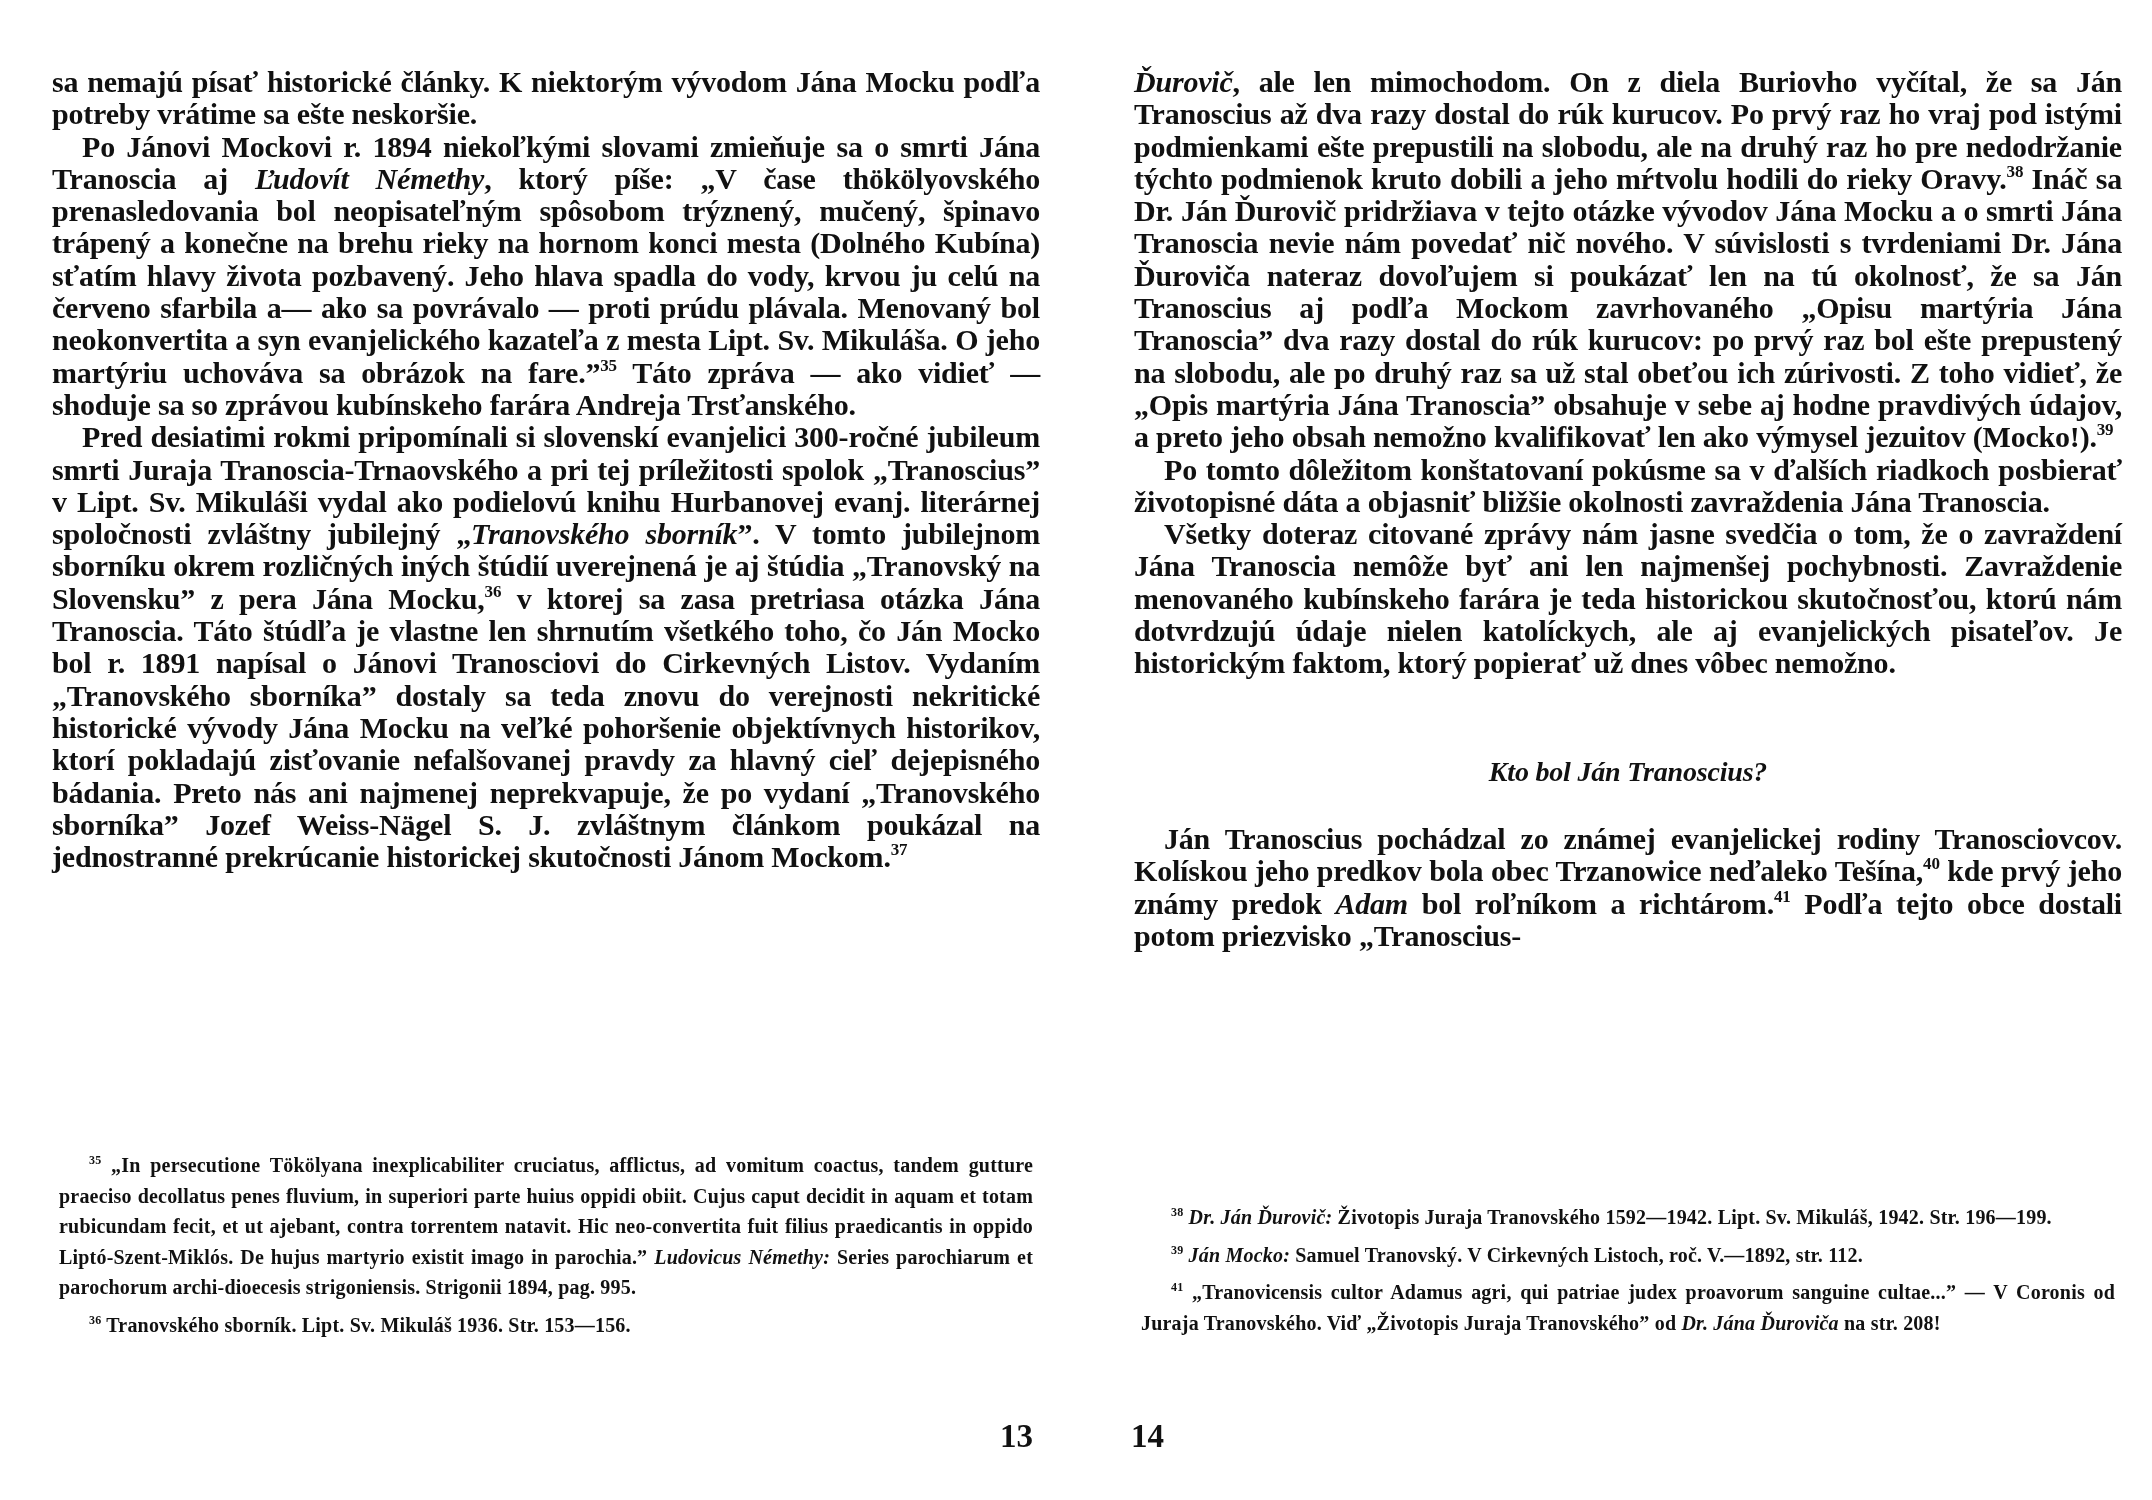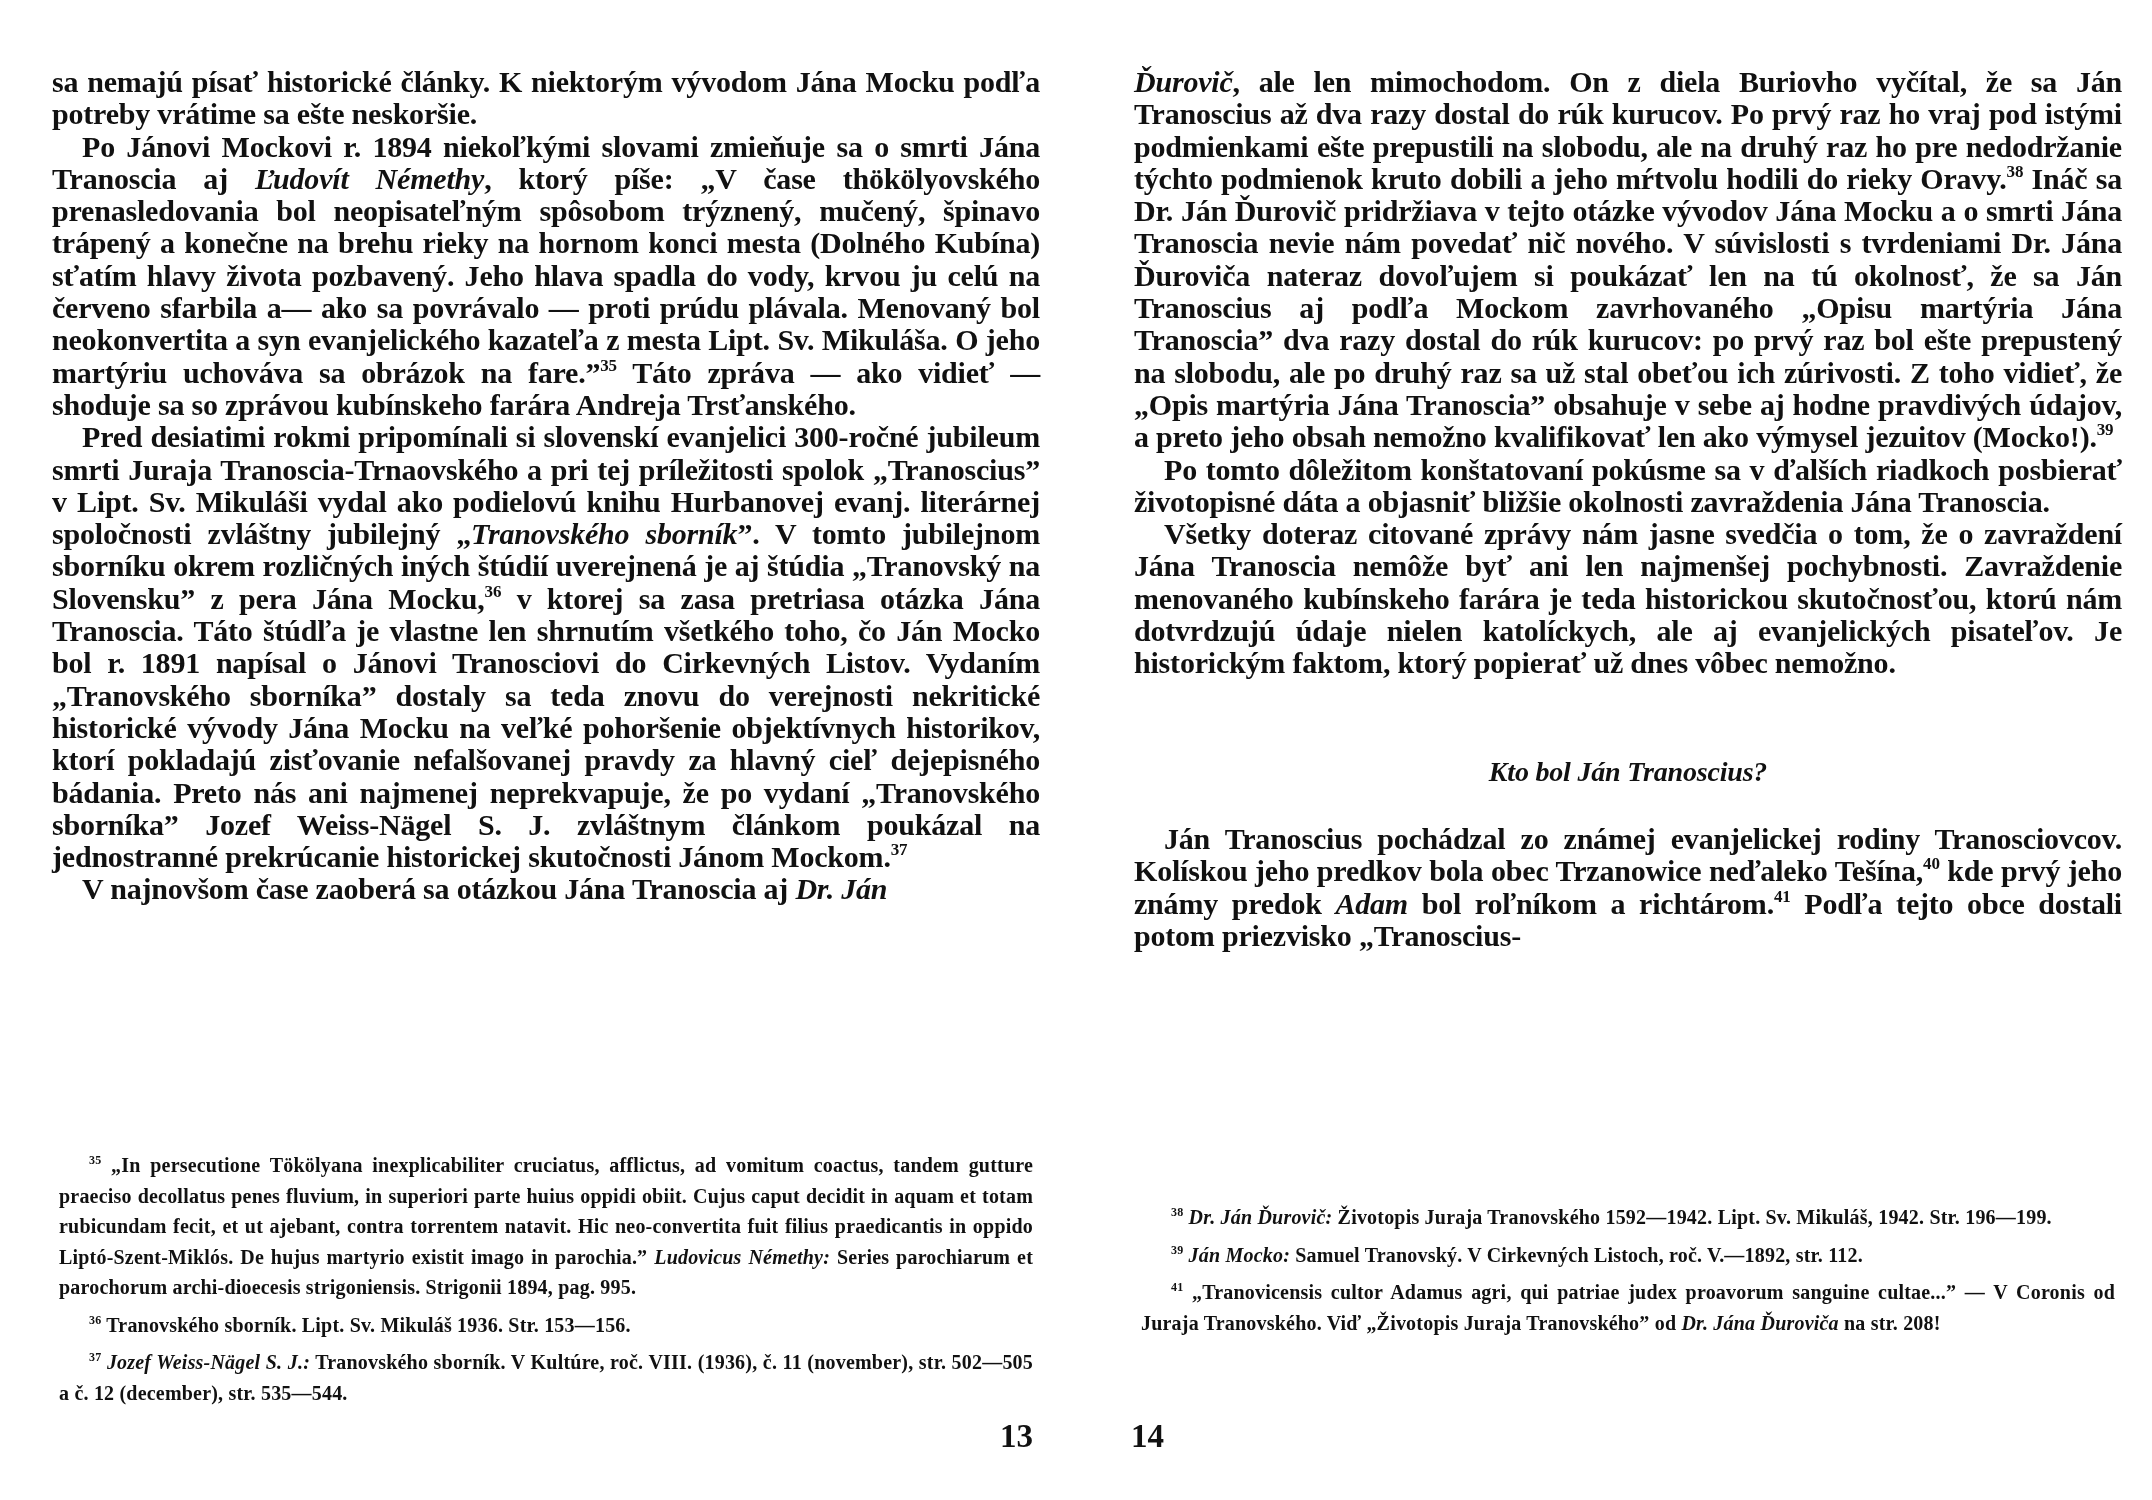--- a/index.html
+++ b/index.html
@@ -40,27 +40,25 @@
   .pagenum.right { left: 1131px; text-align: center; }
   i { font-style: italic; }
 </style>
 </head>
 <body>
 
 <div class="page left body-text">
   <p><span>sa nemajú písať historické články. K niektorým vývodom Jána Mocku podľa potreby vrátime sa ešte neskoršie.</span></p>
   <p class="ind"><span>Po Jánovi Mockovi r. 1894 niekoľkými slovami zmieňuje sa o smrti Jána Tranoscia aj</span> <i>Ľudovít Némethy</i><span>, ktorý píše: „V čase thökölyovského prenasledovania bol neopisateľným spôsobom trýznený, mučený, špinavo trápený a konečne na brehu rieky na hornom konci mesta (Dolného Kubína) sťatím hlavy života pozbavený. Jeho hlava spadla do vody, krvou ju celú na červeno sfarbila a— ako sa povrávalo — proti prúdu plávala. Menovaný bol neokonvertita a syn evanjelického kazateľa z mesta Lipt. Sv. Mikuláša. O jeho martýriu uchováva sa obrázok na fare.”</span><sup>35</sup><span> Táto zpráva — ako vidieť — shoduje sa so zprávou kubínskeho farára Andreja Trsťanského.</span></p>
   <p class="ind"><span>Pred desiatimi rokmi pripomínali si slovenskí evanjelici 300-ročné jubileum smrti Juraja Tranoscia-Trnaovského a pri tej príležitosti spolok „Tranoscius” v Lipt. Sv. Mikuláši vydal ako podielovú knihu Hurbanovej evanj. literárnej spoločnosti zvláštny jubilejný „</span><i>Tranovského sborník</i><span>”. V tomto jubilejnom sborníku okrem rozličných iných štúdií uverejnená je aj štúdia „Tranovský na Slovensku” z pera Jána Mocku,</span><sup>36</sup><span> v ktorej sa zasa pretriasa otázka Jána Tranoscia. Táto štúdľa je vlastne len shrnutím všetkého toho, čo Ján Mocko bol r. 1891 napísal o Jánovi Tranosciovi do Cirkevných Listov. Vydaním „Tranovského sborníka” dostaly sa teda znovu do verejnosti nekritické historické vývody Jána Mocku na veľké pohoršenie objektívnych historikov, ktorí pokladajú zisťovanie nefalšovanej pravdy za hlavný cieľ dejepisného bádania. Preto nás ani najmenej neprekvapuje, že po vydaní „Tranovského sborníka” Jozef Weiss-Nägel S. J. zvláštnym článkom poukázal na jednostranné prekrúcanie historickej skutočnosti Jánom Mockom.</span><sup>37</sup></p>
-  <p class="ind"><span>V najnovšom čase zaoberá sa otázkou Jána Tranoscia aj </span><i>Dr. Ján</i></p>
 </div>
 
 <div class="footnotes left">
   <p><sup>35</sup> <span>„In persecutione Tökölyana inexplicabiliter cruciatus, afflictus, ad vomitum coactus, tandem gutture praeciso decollatus penes fluvium, in superiori parte huius oppidi obiit. Cujus caput decidit in aquam et totam rubicundam fecit, et ut ajebant, contra torrentem natavit. Hic neo-convertita fuit filius praedicantis in oppido Liptó-Szent-Miklós. De hujus martyrio existit imago in parochia.” </span><i>Ludovicus Némethy:</i><span> Series parochiarum et parochorum archi-dioecesis strigoniensis. Strigonii 1894, pag. 995.</span></p>
   <p><sup>36</sup> <span>Tranovského sborník. Lipt. Sv. Mikuláš 1936. Str. 153—156.</span></p>
-  <p><sup>37</sup> <i>Jozef Weiss-Nägel S. J.:</i><span> Tranovského sborník. V Kultúre, roč. VIII. (1936), č. 11 (november), str. 502—505 a č. 12 (december), str. 535—544.</span></p>
 </div>
 
 <div class="pagenum left">13</div>
 
 <div class="page right body-text">
   <p><i>Ďurovič</i><span>, ale len mimochodom. On z diela Buriovho vyčítal, že sa Ján Tranoscius až dva razy dostal do rúk kurucov. Po prvý raz ho vraj pod istými podmienkami ešte prepustili na slobodu, ale na druhý raz ho pre nedodržanie týchto podmienok kruto dobili a jeho mŕtvolu hodili do rieky Oravy.</span><sup>38</sup><span> Ináč sa Dr. Ján Ďurovič pridržiava v tejto otázke vývodov Jána Mocku a o smrti Jána Tranoscia nevie nám povedať nič nového. V súvislosti s tvrdeniami Dr. Jána Ďuroviča nateraz dovoľujem si poukázať len na tú okolnosť, že sa Ján Tranoscius aj podľa Mockom zavrhovaného „Opisu martýria Jána Tranoscia” dva razy dostal do rúk kurucov: po prvý raz bol ešte prepustený na slobodu, ale po druhý raz sa už stal obeťou ich zúrivosti. Z toho vidieť, že „Opis martýria Jána Tranoscia” obsahuje v sebe aj hodne pravdivých údajov, a preto jeho obsah nemožno kvalifikovať len ako výmysel jezuitov (Mocko!).</span><sup>39</sup></p>
   <p class="ind">Po tomto dôležitom konštatovaní pokúsme sa v ďalších riadkoch posbierať životopisné dáta a objasniť bližšie okolnosti zavraždenia Jána Tranoscia.</p>
   <p class="ind">Všetky doteraz citované zprávy nám jasne svedčia o tom, že o zavraždení Jána Tranoscia nemôže byť ani len najmenšej pochybnosti. Zavraždenie menovaného kubínskeho farára je teda historickou skutočnosťou, ktorú nám dotvrdzujú údaje nielen katolíckych, ale aj evanjelických pisateľov. Je historickým faktom, ktorý popierať už dnes vôbec nemožno.</p>
   <div class="heading">Kto bol Ján Tranoscius?</div>
   <p class="ind"><span>Ján Tranoscius pochádzal zo známej evanjelickej rodiny Tranosciovcov. Kolískou jeho predkov bola obec Trzanowice neďaleko Tešína,</span><sup>40</sup><span> kde prvý jeho známy predok </span><i>Adam</i><span> bol roľníkom a richtárom.</span><sup>41</sup><span> Podľa tejto obce dostali potom priezvisko „Tranoscius-</span></p>

